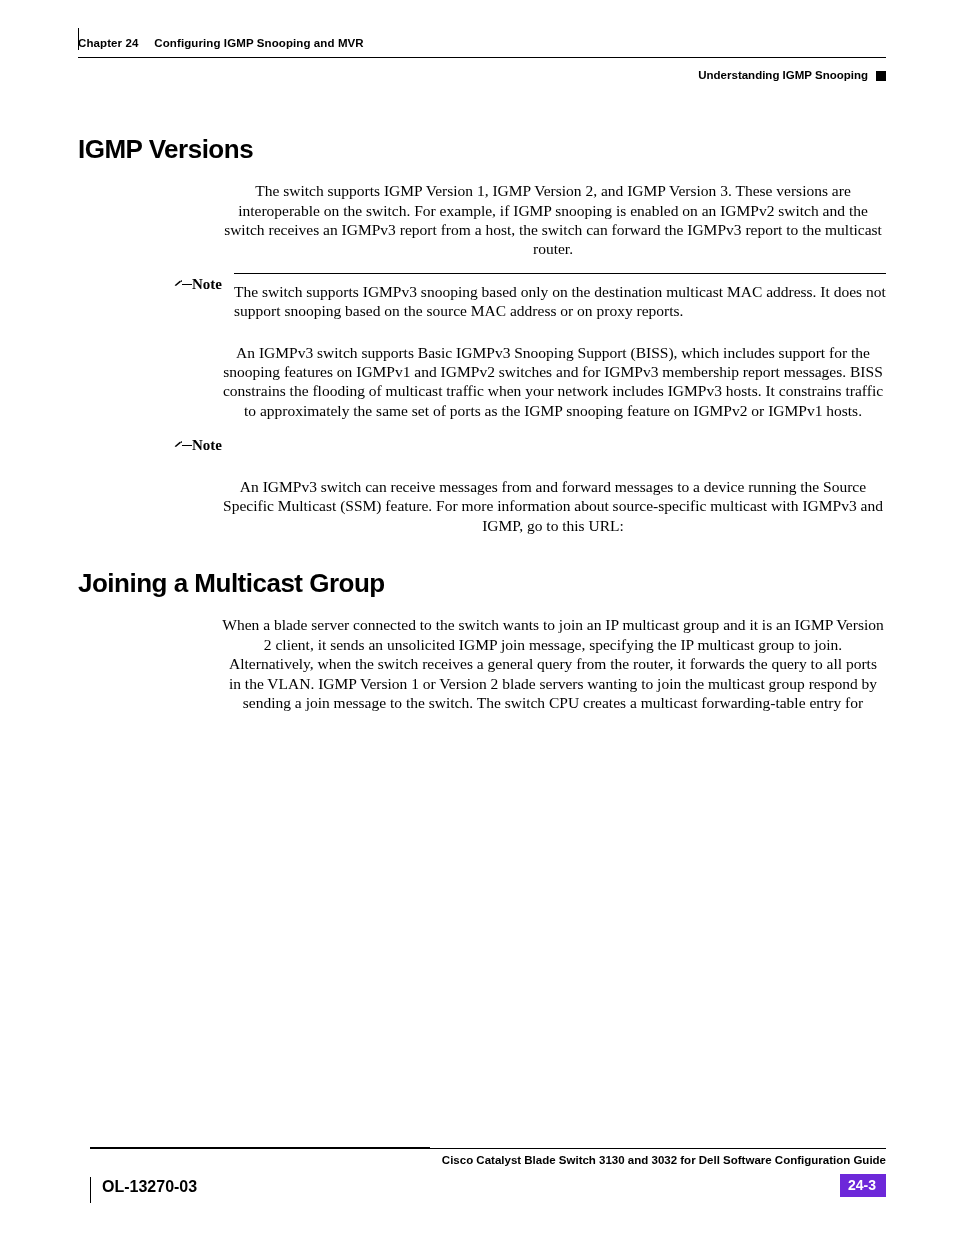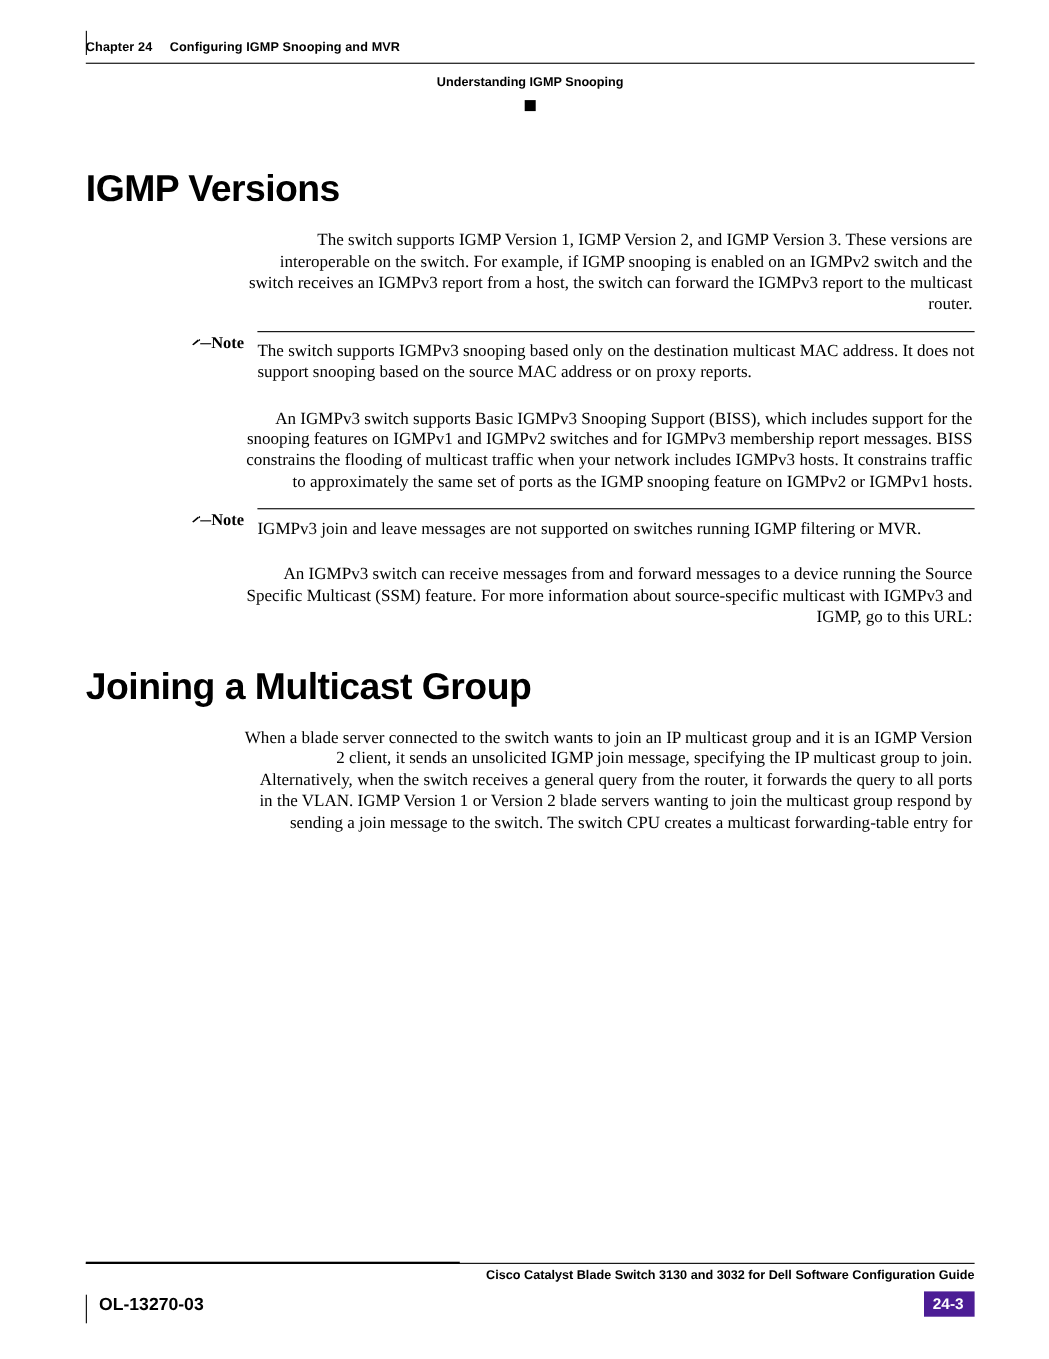--- a/index.html
+++ b/index.html
@@ -42,49 +42,48 @@
     width: 5px;
     height: 22px;
     border-left: 1.5px solid #000;
   }
   .rh-section-row {
     display: flex;
     justify-content: flex-end;
     align-items: center;
     gap: 8px;
     margin-top: 10px;
-    flex-direction: column;
   }
   .rh-section {
     font-family: Arial, Helvetica, sans-serif;
     font-size: 11.5px;
     font-weight: bold;
   }
   .rh-square {
     width: 10px;
     height: 10px;
     background: #000;
   }
   .content {
     margin-top: 50px;
   }
   .h2 {
     font-family: Arial, Helvetica, sans-serif;
     font-weight: bold;
-    font-size: 34px;
+    font-size: 26px;
     letter-spacing: -0.5px;
     margin: 18px 0 16px 0;
   }
   .body-block {
     margin-left: 144px;
     margin-right: 2px;
   }
   .para {
     margin: 15px 0 14px 0;
-    text-align: right;
+    text-align: center;
   }
   .note-row {
     display: flex;
     align-items: flex-start;
     margin: 14px 0 14px 96px;
   }
   .note-icon-col {
     width: 48px;
     flex: 0 0 48px;
     display: flex;
@@ -111,21 +110,21 @@
   }
   .icon-underline {
     width: 30px;
     border-top: 1.2px solid #000;
     margin-top: 2px;
   }
 
   
   .footer {
     position: absolute;
-    left: 0;
+    left: 12px;
     right: 0;
     bottom: 38px;
   }
   .footer-rule {
     border-top: 1px solid #000;
     margin-bottom: 4px;
   }
   .footer-title {
     font-family: Arial, Helvetica, sans-serif;
     font-size: 11.5px;
@@ -137,21 +136,21 @@
     display: flex;
     justify-content: space-between;
     align-items: flex-end;
   }
   .footer-doc {
     font-family: Arial, Helvetica, sans-serif;
     font-size: 16px;
     font-weight: bold;
   }
   .page-badge {
-    background: #4c1d95;
+    background: #6d28d9;
     color: #fff;
     font-family: Arial, Helvetica, sans-serif;
     font-weight: bold;
     font-size: 14px;
     padding: 3px 10px 3px 8px;
   }
   .footer-decor {
     position: absolute;
     left: 0;
     bottom: -6px;
@@ -213,23 +212,20 @@
 
     <div class="note-row">
       <div class="note-icon-col">
         <svg class="pen-icon" viewBox="0 0 26 18">
           <path d="M2 16 L18 2 L22 5 L6 18 Z" fill="#000"></path>
           <path d="M20 3 L23 0 L26 3 L23 6 Z" fill="#000"></path>
         </svg>
         <div class="icon-underline"></div>
         <div class="note-label">Note</div>
       </div>
-      <div class="note-body">
-        <p>IGMPv3 join and leave messages are not supported on switches running IGMP filtering or MVR.</p>
-      </div>
     </div>
 
     <div class="body-block" style="margin-top:22px">
       <p class="para">An IGMPv3 switch can receive messages from and forward messages to a device running the Source Specific Multicast (SSM) feature. For more information about source-specific multicast with IGMPv3 and IGMP, go to this URL:</p>
     </div>
 
     <div class="h2" style="margin-top:32px">Joining a Multicast Group</div>
 
     <div class="body-block">
       <p class="para">When a blade server connected to the switch wants to join an IP multicast group and it is an IGMP Version 2 client, it sends an unsolicited IGMP join message, specifying the IP multicast group to join. Alternatively, when the switch receives a general query from the router, it forwards the query to all ports in the VLAN. IGMP Version 1 or Version 2 blade servers wanting to join the multicast group respond by sending a join message to the switch. The switch CPU creates a multicast forwarding-table entry for</p>

